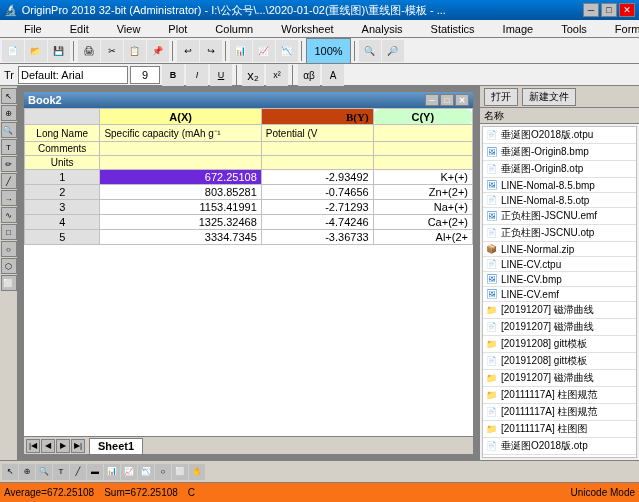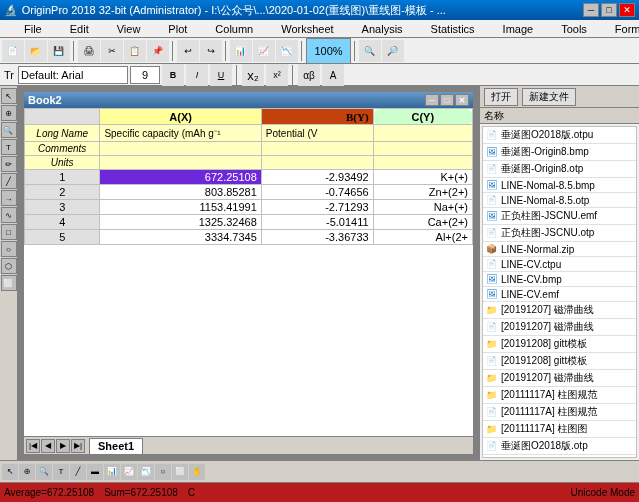--- a/index.html
+++ b/index.html
@@ -174,21 +174,20 @@
     .row-header {
       background: #e0e0e0;
       text-align: center;
       width: 30px;
       border: 1px solid #a0a0a0;
     }
     .row-label {
       background: #ffffc0;
       font-size: 10px;
       height: 14px;
-      font-style: italic;
     }
     .data-cell {
       text-align: right;
       background: white;
       height: 14px;
     }
     .data-cell.selected {
       background: #6d28d9;
       color: white;
     }
@@ -281,21 +280,21 @@
       font-size: 9px;
       flex-shrink: 0;
     }
     .file-icon.orange { color: #ff8800; }
     .file-icon.blue { color: #0066cc; }
     .file-icon.green { color: #006600; }
     .file-icon.folder { color: #ffcc00; }
 
     
     .status-bar {
-      background: #b91c1c;
+      background: #f97316;
       height: 20px;
       border-top: 1px solid #808080;
       display: flex;
       align-items: center;
       padding: 0 4px;
       font-size: 10px;
       gap: 10px;
     }
 
     
@@ -463,21 +462,21 @@
             </tr>
             <tr>
               <td class="row-header">3</td>
               <td class="data-cell">1153.41991</td>
               <td class="data-cell">-2.71293</td>
               <td class="data-cell">Na+(+)</td>
             </tr>
             <tr>
               <td class="row-header">4</td>
               <td class="data-cell">1325.32468</td>
-              <td class="data-cell">-5.01411</td>
+              <td class="data-cell">-4.74246</td>
               <td class="data-cell">Ca+(2+)</td>
             </tr>
             <tr>
               <td class="row-header">5</td>
               <td class="data-cell">3334.7345</td>
               <td class="data-cell">-3.36733</td>
               <td class="data-cell">Al+(2+</td>
             </tr>
           </tbody>
         </table>

